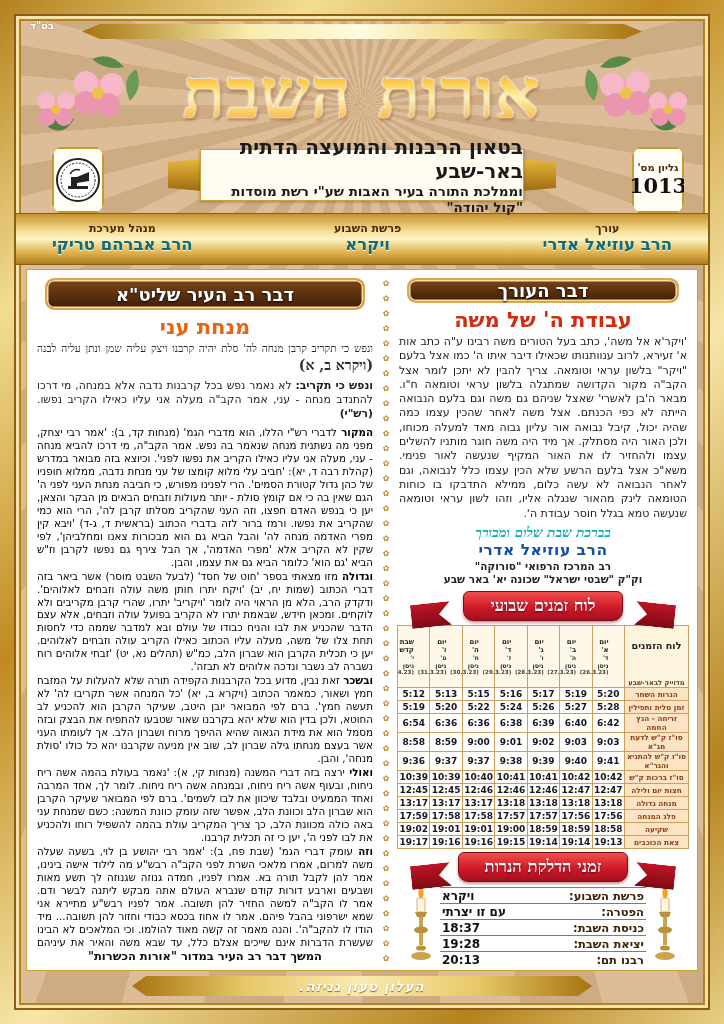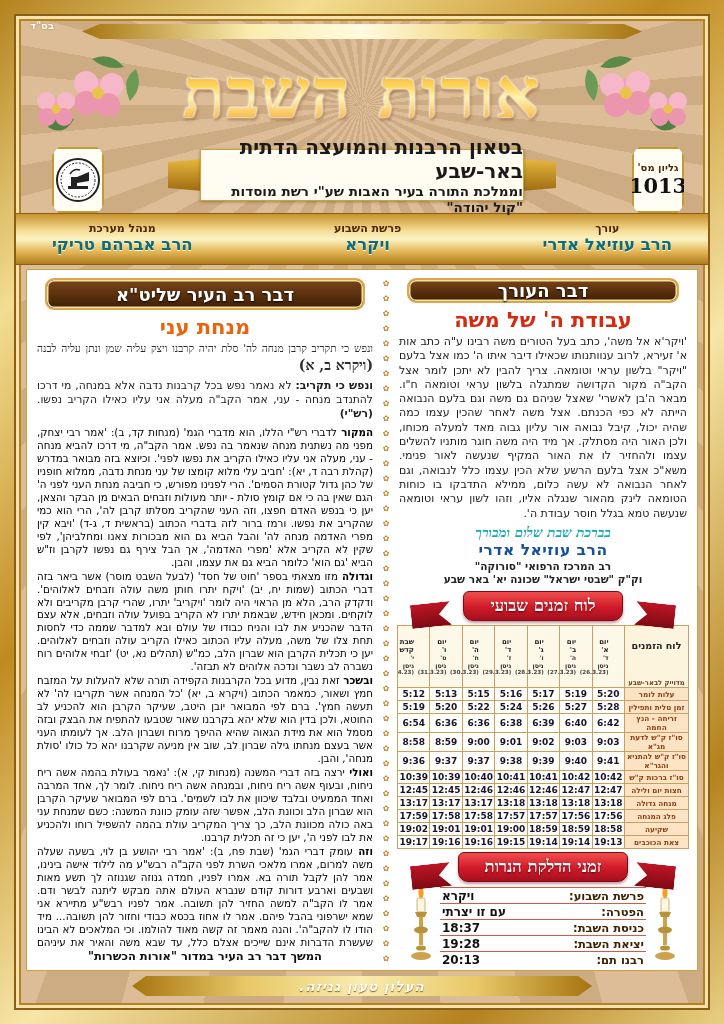--- a/index.html
+++ b/index.html
@@ -303,21 +303,21 @@
                 </th>
                 <th class="day-cell">
                   <span class="d1">שבת קדש</span>
                   <span class="d2">י' ניסן</span>
                   <span class="d3">(1.4.23)</span>
                 </th>
               </tr>
             </thead>
           <tbody id="times-body">
               <tr>
-                <td class="row-label">עלות לומר</td>
+                <td class="row-label">הנרות השחר</td>
                 <td class="time-val">5:20</td>
                 <td class="time-val">5:19</td>
                 <td class="time-val">5:17</td>
                 <td class="time-val">5:16</td>
                 <td class="time-val">5:15</td>
                 <td class="time-val">5:13</td>
                 <td class="time-val">5:12</td>
               </tr>
               <tr>
                 <td class="row-label">זמן טלית ותפילין</td>

